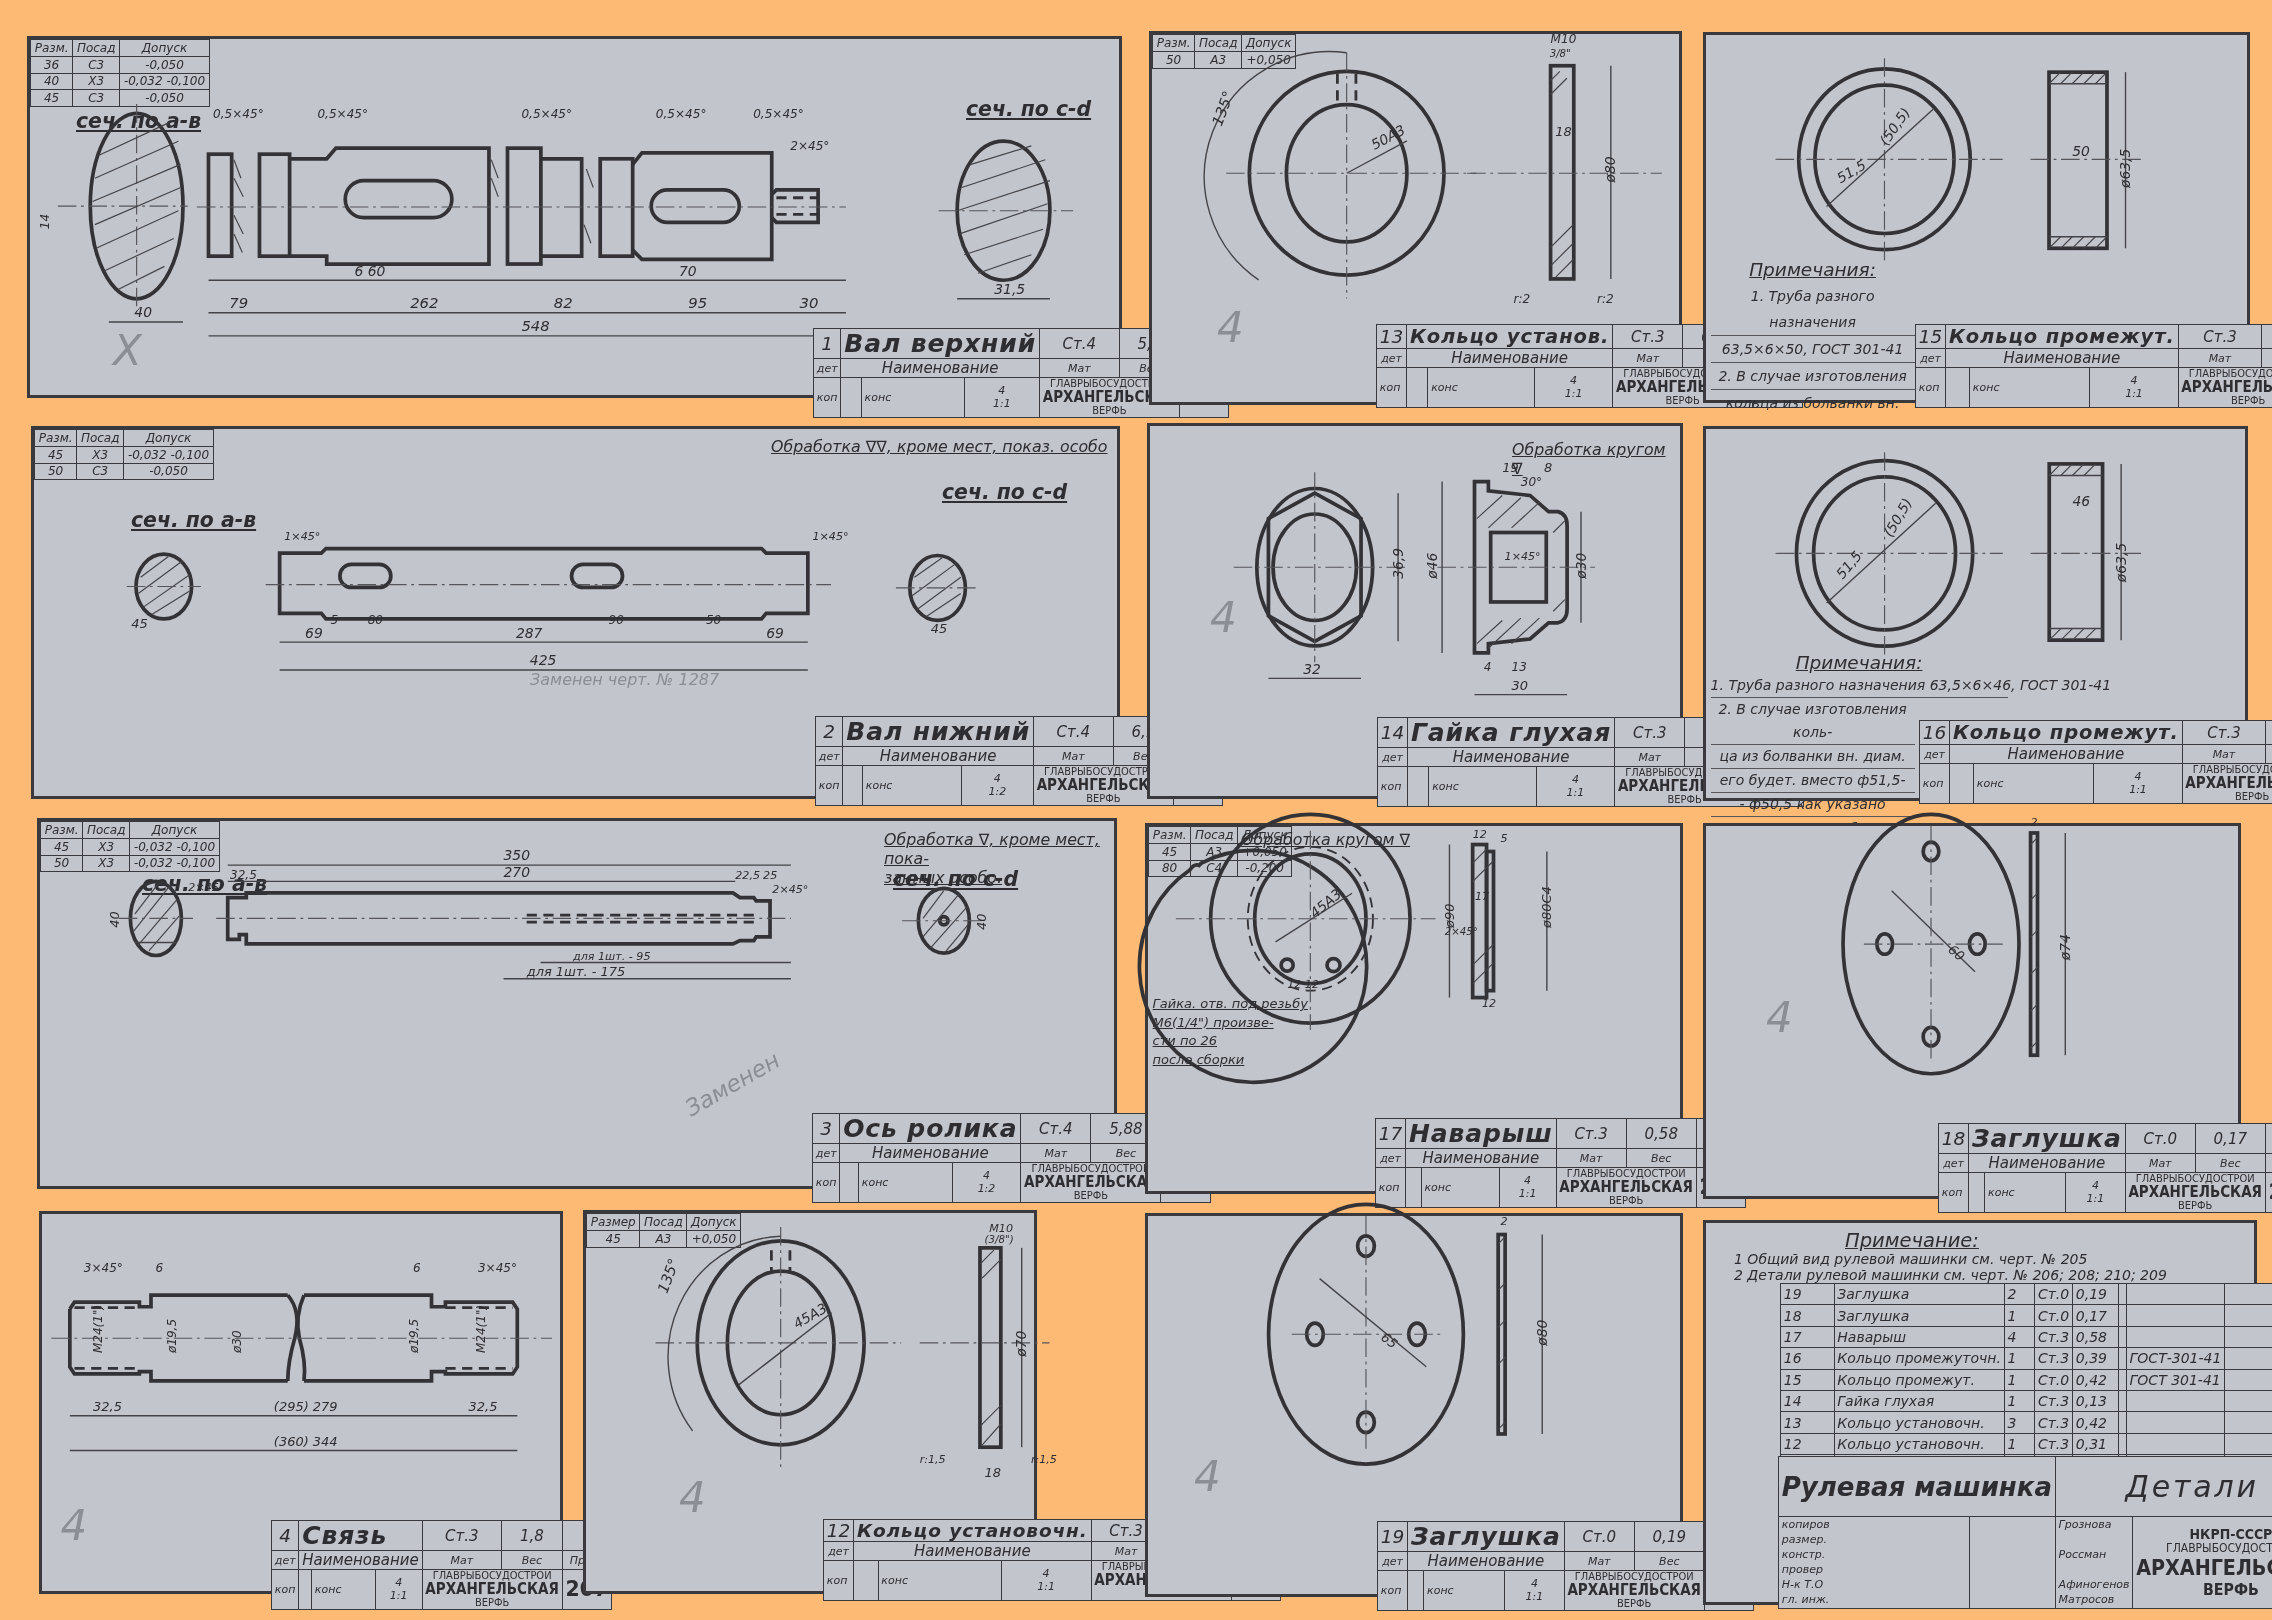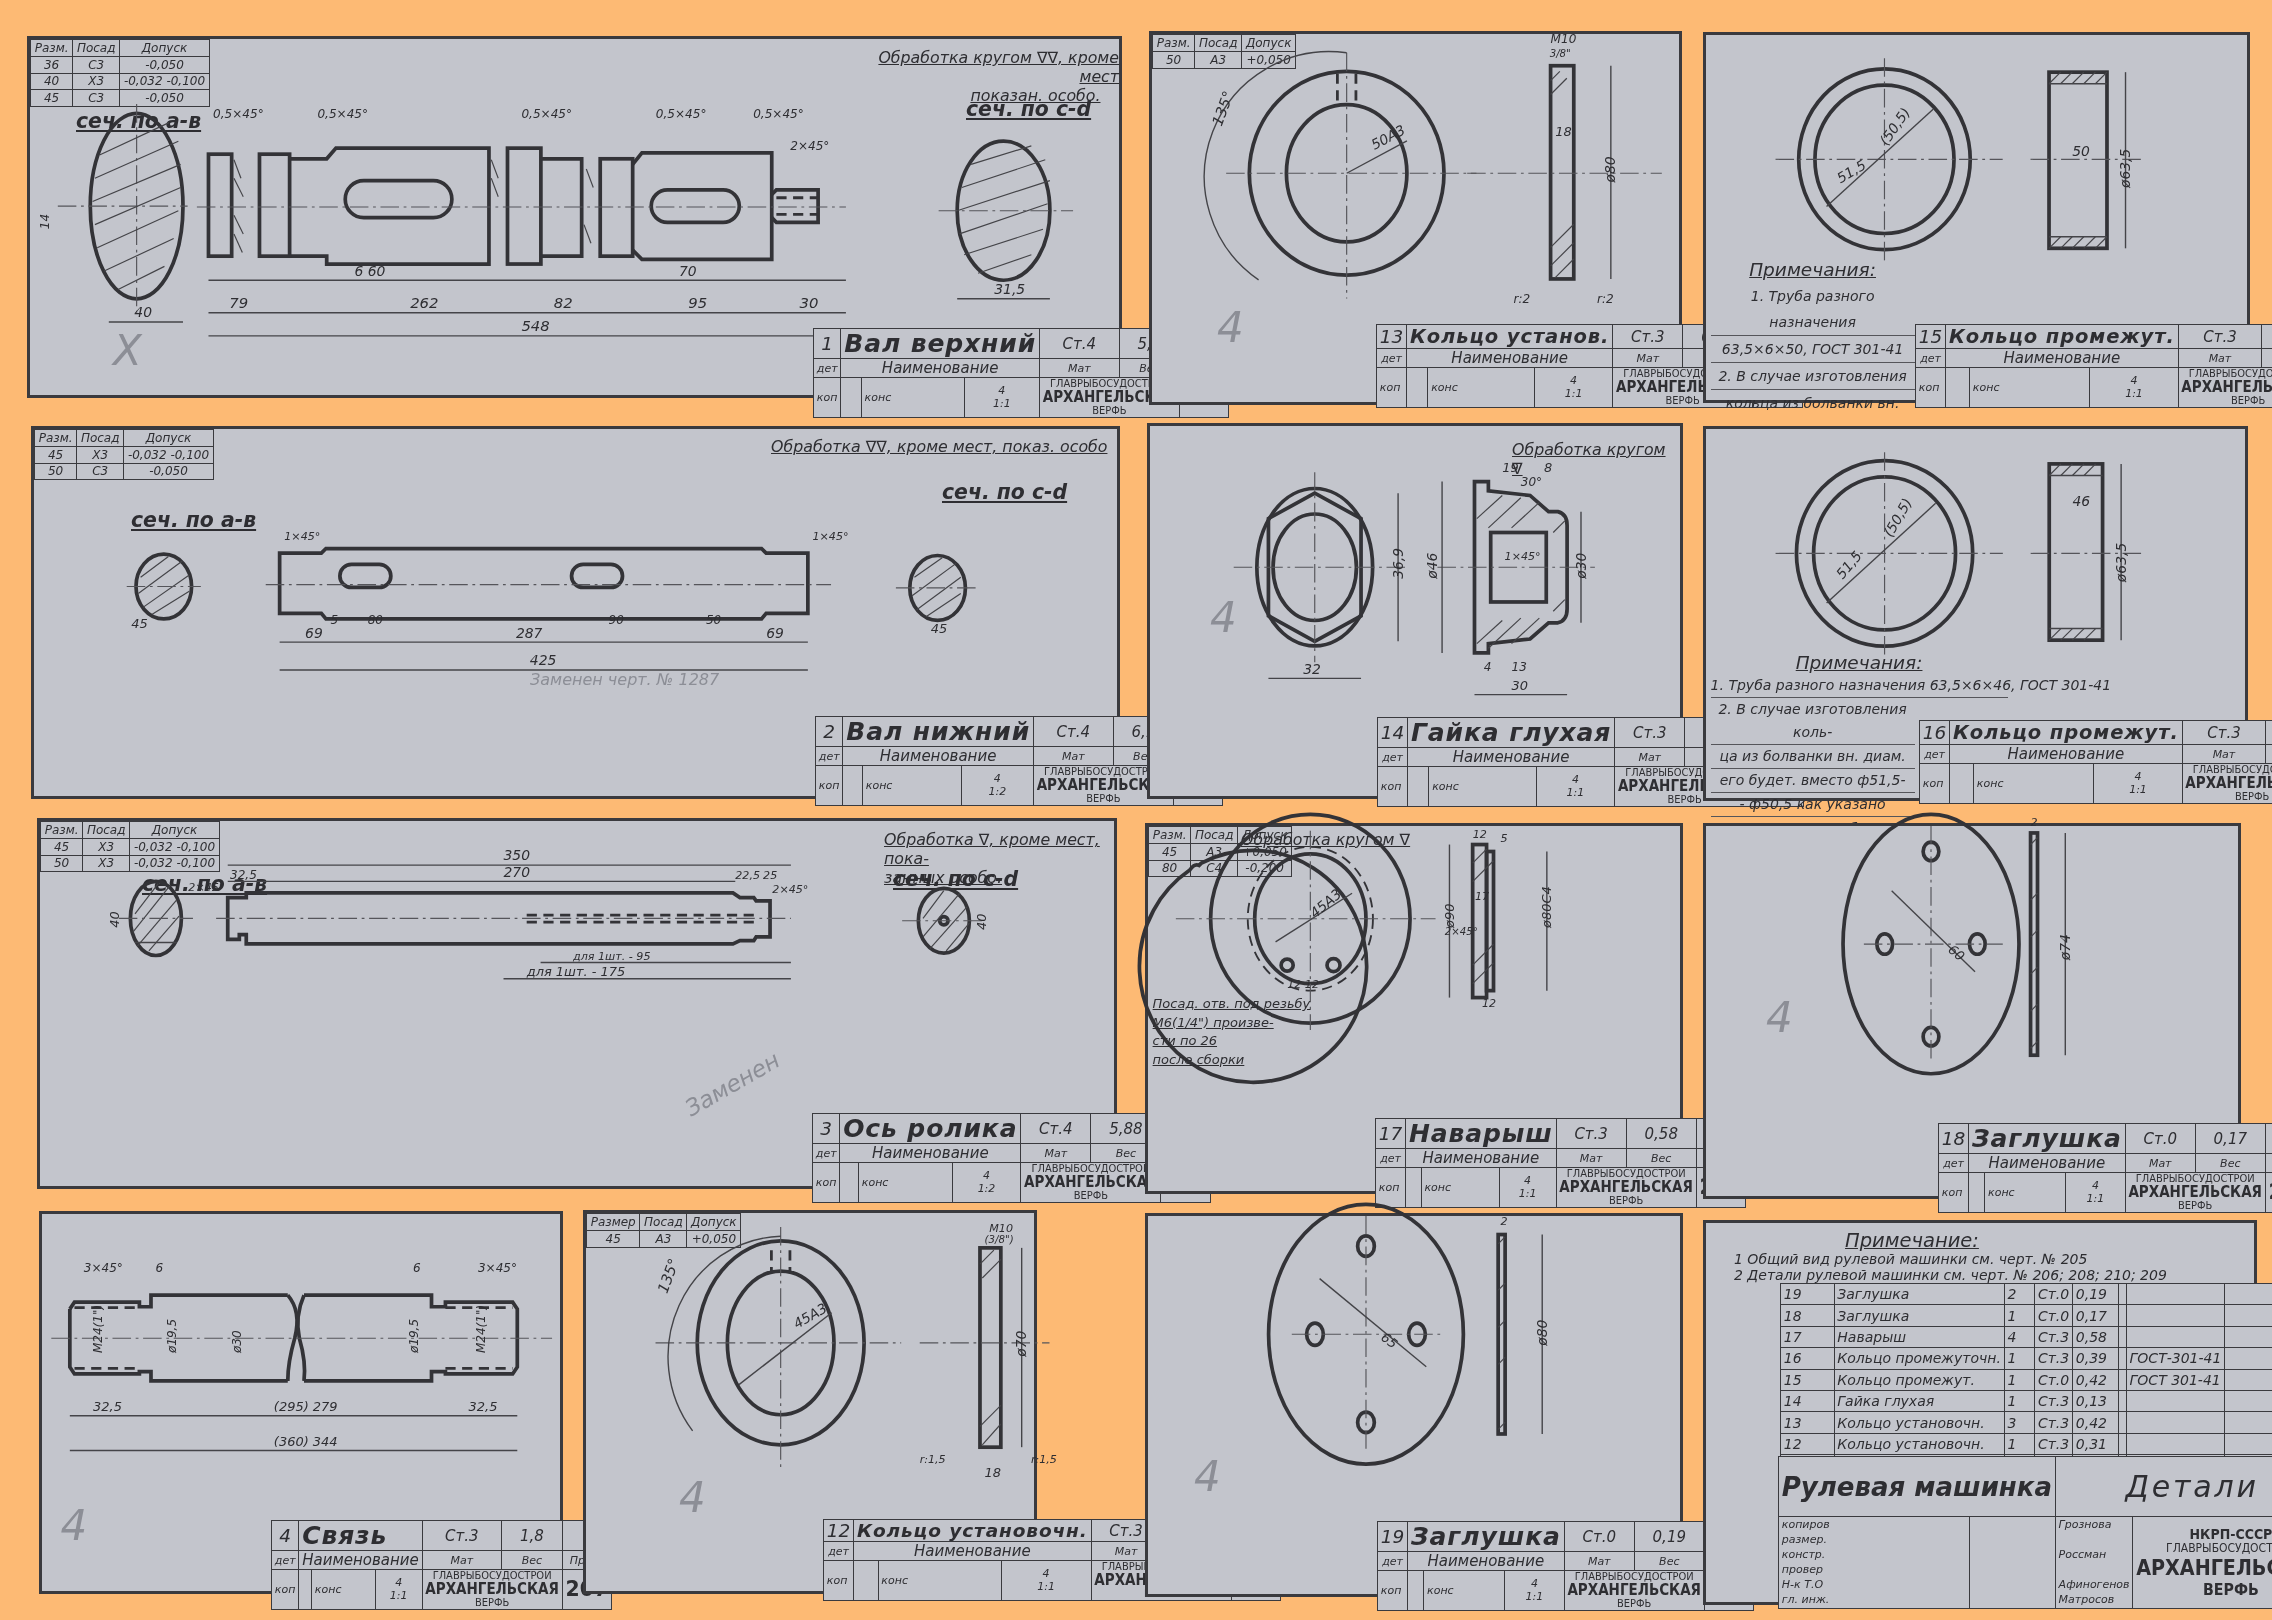--- a/index.html
+++ b/index.html
@@ -57,24 +57,20 @@
             <td>Х3</td>
             <td>-0,032 -0,100</td>
           </tr>
     <tr>
             <td>45</td>
             <td>С3</td>
             <td>-0,050</td>
           </tr>
   </tbody>
       </table>
-  <div class="note" style="left:816px;top:9.3px;text-align:right;">
-    <div>Обработка кругом ∇∇, кроме мест</div>
-    <div style="padding-right:18.5px;">показан. особо.</div>
-  </div>
   <div class="sec" style="left:46px;top:70px;">сеч. по а-в</div>
   <div class="sec" style="left:936px;top:58px;">сеч. по с-d</div>
   <svg width="1095" height="362" viewBox="0 0 2362 780">
 
     <ellipse class="d" cx="230" cy="360" rx="100" ry="200"></ellipse>
     <line class="c" x1="60" y1="360" x2="340" y2="360"></line>
         <line class="c" x1="230" y1="140" x2="230" y2="590"></line>
     <g class="h">
           <line x1="150" y1="250" x2="300" y2="180"></line>
           <line x1="140" y1="300" x2="320" y2="220"></line>
@@ -664,21 +660,21 @@
         <text x="660" y="220" font-size="28" transform="rotate(-90 660 220)">ø90</text>
     <line class="t" x1="860" y1="55" x2="860" y2="355"></line>
         <text x="870" y="220" font-size="28" transform="rotate(-90 870 220)">ø80С4</text>
     <text x="700" y="25" font-size="24">12</text>
         <text x="760" y="35" font-size="24">5</text>
         <text x="705" y="160" font-size="24">17</text>
         <text x="640" y="235" font-size="22">2×45°</text>
         <text x="720" y="390" font-size="24">12</text>
   </svg>
   <div class="note" style="left:4.6px;top:169px;font-size:13px;line-height:18.5px;">
-    <div>Посад. отв. под резьбу</div>
+    <div>Гайка. отв. под резьбу</div>
         <div>М6(1/4") произве-</div>
         <div>сти по 26</div>
         <div>после сборки</div>
   </div>
   <table class="tb" style="left:227px;top:292px;width:311px;height:79px;">
     <tbody>
           <tr style="height:22px;">
             <td class="num">17</td>
             <td class="name" colspan="4">Наварыш</td>
             <td class="mat">Ст.3</td>

